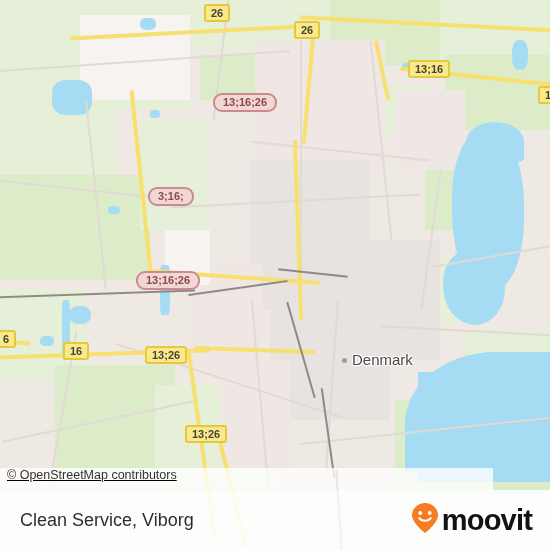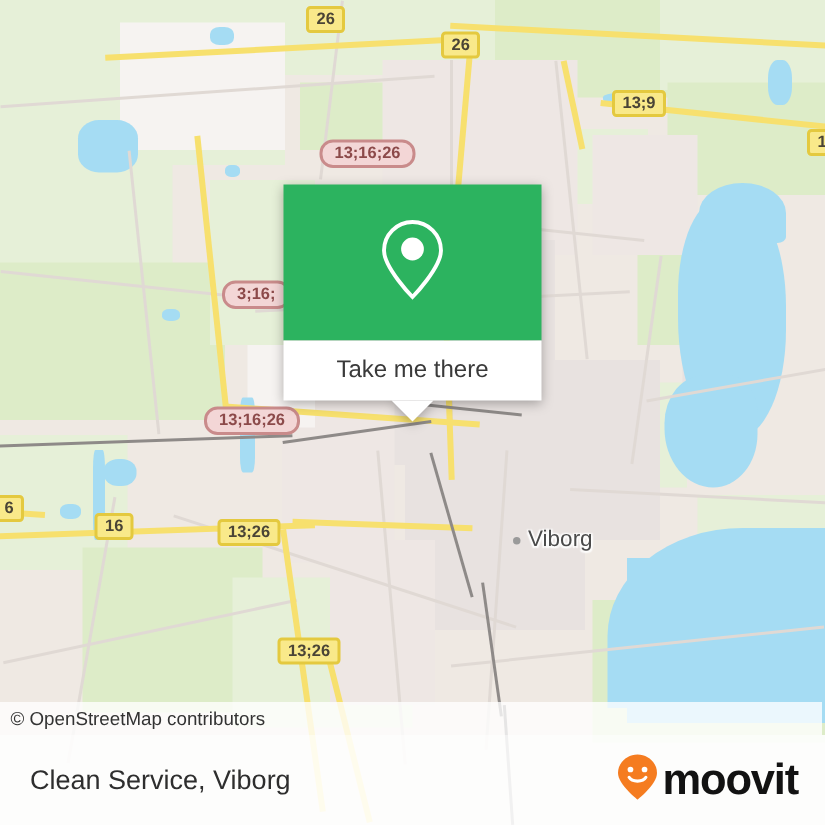--- a/index.html
+++ b/index.html
@@ -119,25 +119,25 @@
     border-left: 14px solid transparent;
     border-right: 14px solid transparent;
     border-top: 14px solid #ffffff;
   }
 
   
   #attribution {
     position: absolute;
     left: 0;
     top: 468px;
-    width: 548px;
+    width: 493px;
     height: 22px;
     background: rgba(255,255,255,0.78);
     display: flex;
-    align-items: center;
+    text-decoration: underline;
   }
   #attribution-text {
     font-size: 12.5px;
     color: #333333;
     padding-left: 7px;
     font-family: "Liberation Sans", sans-serif;
   }
 
   
   #footer {
@@ -273,52 +273,38 @@
       <div class="rail" style="left:-5px;  top:293px; width:200px; height:2px; transform:rotate(-2deg);"></div>
       <div class="rail" style="left:188px; top:287px; width:100px; height:2px; transform:rotate(-8deg);"></div>
       <div class="rail" style="left:278px; top:272px; width:70px;  height:2px; transform:rotate(6deg);"></div>
       <div class="rail" style="left:300px; top:300px; width:2px;   height:100px; transform:rotate(-16deg);"></div>
       <div class="rail" style="left:327px; top:388px; width:2px;   height:90px;  transform:rotate(-8deg);"></div>
       <div class="rail" style="left:338px; top:470px; width:2px;   height:80px;  transform:rotate(-4deg);"></div>
     </div>
 
     <div class="layer">
       <div class="place-dot" style="left:342px; top:358px;"></div>
-      <div class="place-label" style="left:352px; top:351px;">Viborg</div>
+      <div class="place-label" style="left:352px; top:351px;">Denmark</div>
     </div>
 
     <div class="layer">
       <div class="shield shield-yellow" style="left:204px; top:4px;">26</div>
       <div class="shield shield-yellow" style="left:294px; top:21px;">26</div>
-      <div class="shield shield-yellow" style="left:408px; top:60px;">13;9</div>
+      <div class="shield shield-yellow" style="left:408px; top:60px;">13;16</div>
       <div class="shield shield-yellow" style="left:538px; top:86px;">16</div>
       <div class="shield shield-rose" style="left:213px; top:93px;">13;16;26</div>
       <div class="shield shield-rose" style="left:148px; top:187px;">3;16;</div>
       <div class="shield shield-rose" style="left:136px; top:271px;">13;16;26</div>
       <div class="shield shield-yellow" style="left:63px;  top:342px;">16</div>
       <div class="shield shield-yellow" style="left:145px; top:346px;">13;26</div>
       <div class="shield shield-yellow" style="left:185px; top:425px;">13;26</div>
       <div class="shield shield-yellow" style="left:-4px;  top:330px;">6</div>
     </div>
   </div>
 
-  <div id="popup">
-    <div id="popup-green">
-      <span>
-        <svg width="46" height="58" viewBox="0 0 46 58" aria-hidden="true">
-          <path d="M23 4 C12.5 4 4 12.5 4 23 C4 34.5 23 54 23 54 C23 54 42 34.5 42 23 C42 12.5 33.5 4 23 4 Z" fill="none" stroke="#ffffff" stroke-width="2.6"></path>
-          <circle cx="23" cy="22" r="7.6" fill="#ffffff"></circle>
-        </svg>
-      </span>
-    </div>
-    <div id="popup-white">
-      <span id="popup-label">Take me there</span>
-    </div>
-    <div id="popup-tail"></div>
-  </div>
 
   <div id="attribution">
     <span id="attribution-text">© OpenStreetMap contributors</span>
   </div>
 
   <div id="footer">
     <span id="footer-title">Clean Service, Viborg</span>
     <span id="brand">
       <span>
         <svg width="30" height="32" viewBox="0 0 30 32" aria-hidden="true">

